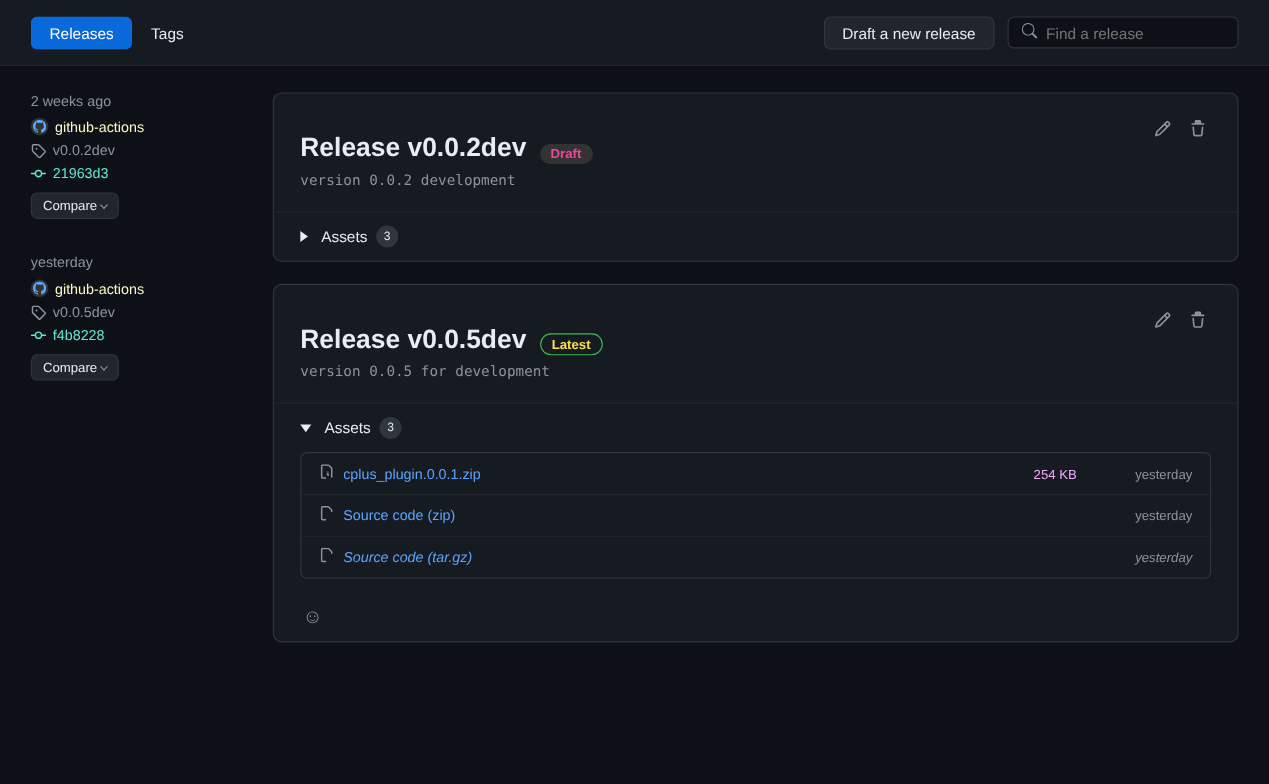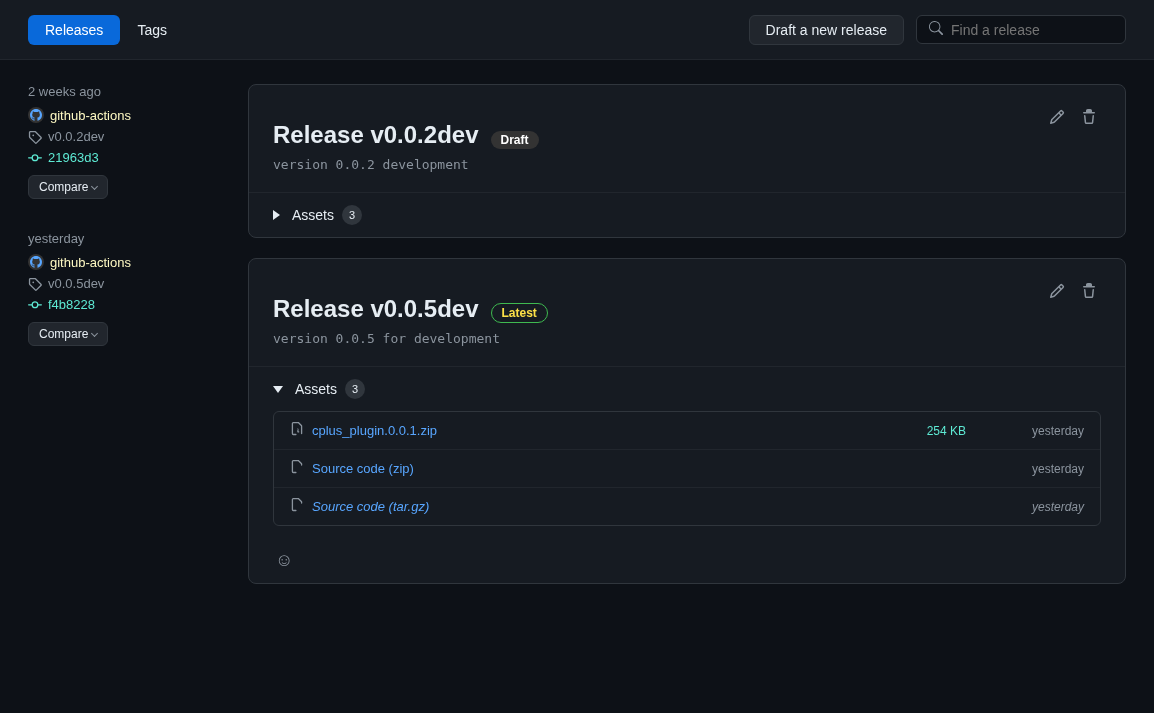--- a/index.html
+++ b/index.html
@@ -199,21 +199,21 @@
       font-size: 24px;
       font-weight: 600;
       color: #e6edf3;
     }
 
     .badge-draft {
       display: inline-flex;
       align-items: center;
       padding: 2px 10px;
       background-color: #333;
-      color: #ffffff;
+      color: #ec4899;
       border-radius: 20px;
       font-size: 12px;
       font-weight: 600;
     }
 
     .badge-latest {
       display: inline-flex;
       align-items: center;
       padding: 2px 10px;
       background-color: transparent;
@@ -306,23 +306,23 @@
     }
 
     .asset-name {
       color: #58a6ff;
       text-decoration: none;
       font-size: 13px;
       flex: 1;
     }
 
     .asset-size {
-      color: #5eead4;
+      color: #f0abfc;
       font-size: 12px;
-      margin-right: 40px;
+      margin-right: 27px;
     }
 
     .asset-date {
       color: #8b949e;
       font-size: 12px;
       text-align: right;
       min-width: 70px;
     }
 
     .reactions-row {

